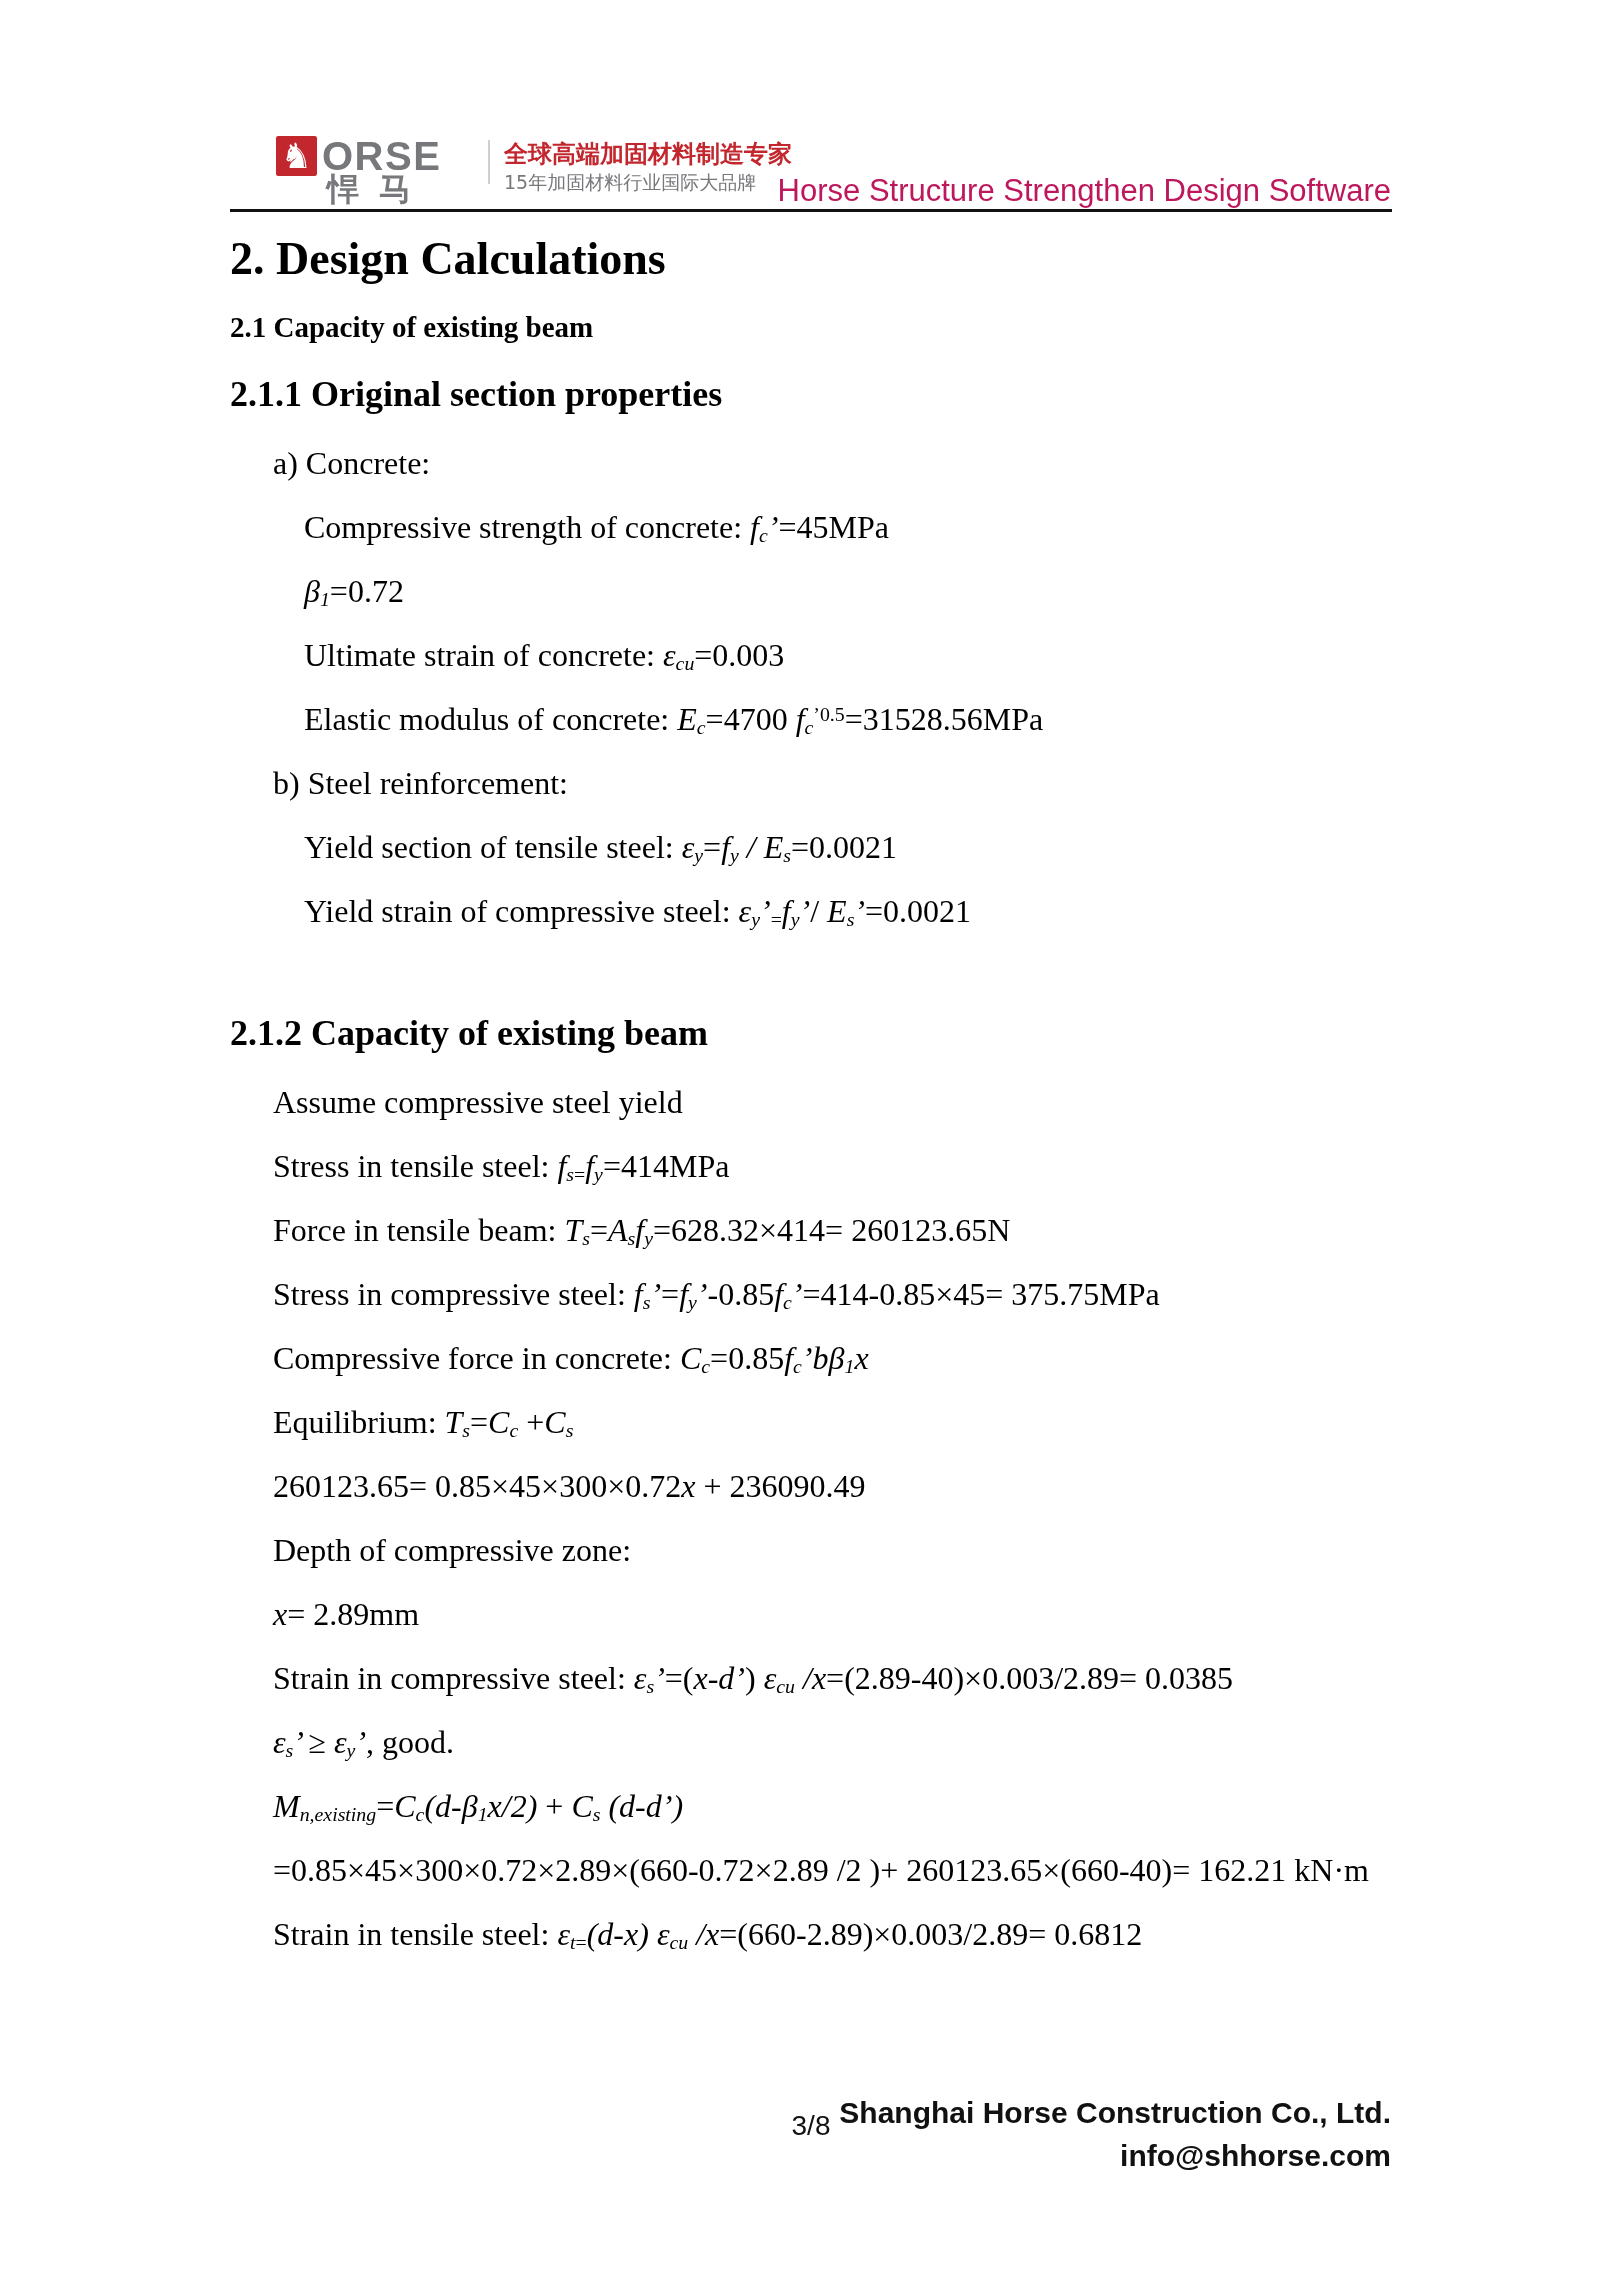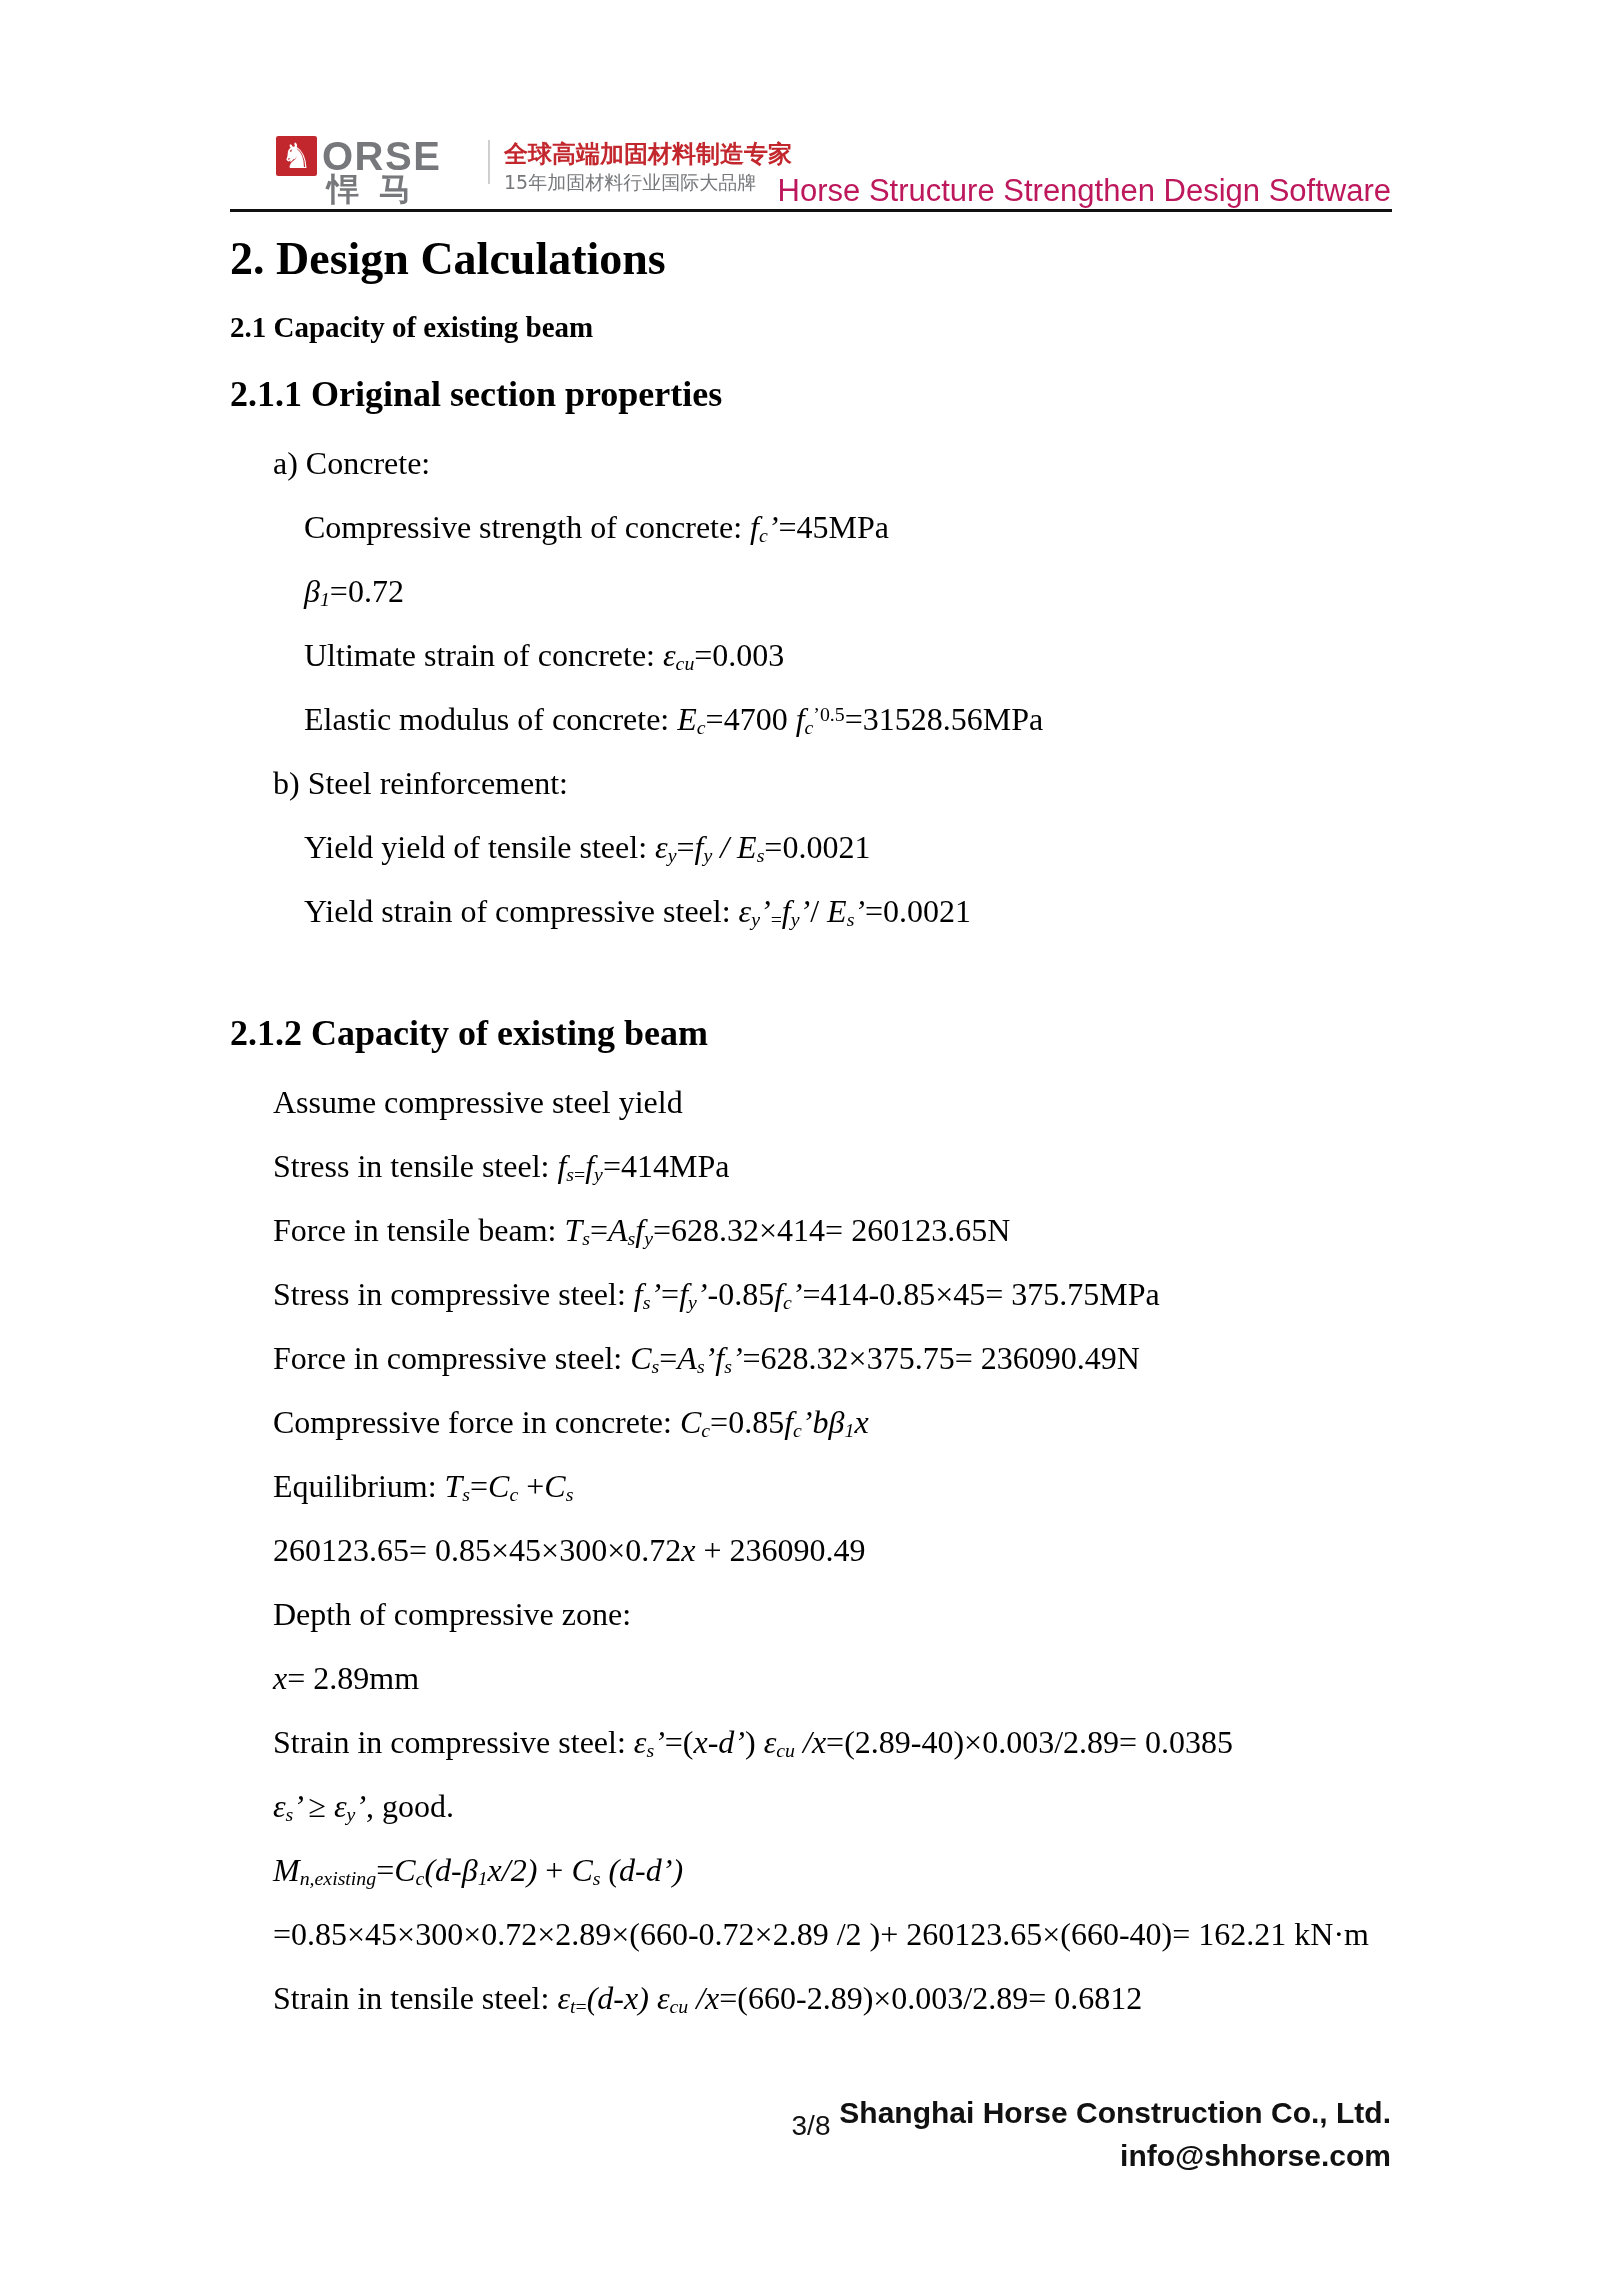--- a/index.html
+++ b/index.html
@@ -114,29 +114,28 @@
   <div id="doc-body">
       <div class="line h1"><span class="t">2. Design Calculations</span></div>
       <div class="line h2"><span class="t">2.1 Capacity of existing beam</span></div>
       <div class="line h3"><span class="t">2.1.1 Original section properties</span></div>
       <div class="line p ind1"><span class="t">a) Concrete:</span></div>
       <div class="line p ind2"><span class="t">Compressive strength of concrete: </span><span class="it">f</span><span class="it sb">c</span><span class="it">’</span><span class="t">=45MPa</span></div>
       <div class="line p ind2"><span class="it">β</span><span class="it sb">1</span><span class="t">=0.72</span></div>
       <div class="line p ind2"><span class="t">Ultimate strain of concrete: </span><span class="it">ε</span><span class="it sb">cu</span><span class="t">=0.003</span></div>
       <div class="line p ind2"><span class="t">Elastic modulus of concrete: </span><span class="it">E</span><span class="it sb">c</span><span class="t">=4700 </span><span class="it">f</span><span class="it sb">c</span><span class="sp">’0.5</span><span class="t">=31528.56MPa</span></div>
       <div class="line p ind1"><span class="t">b) Steel reinforcement:</span></div>
-      <div class="line p ind2"><span class="t">Yield yield of tensile steel: </span><span class="it">ε</span><span class="it sb">y</span><span class="t">=</span><span class="it">f</span><span class="it sb">y</span><span class="it"> / E</span><span class="it sb">s</span><span class="t">=0.0021</span></div>
+      <div class="line p ind2"><span class="t">Yield section of tensile steel: </span><span class="it">ε</span><span class="it sb">y</span><span class="t">=</span><span class="it">f</span><span class="it sb">y</span><span class="it"> / E</span><span class="it sb">s</span><span class="t">=0.0021</span></div>
       <div class="line p ind2"><span class="t">Yield strain of compressive steel: </span><span class="it">ε</span><span class="it sb">y</span><span class="it">’</span><span class="sb">=</span><span class="it">f</span><span class="it sb">y</span><span class="it">’</span><span class="t">/ </span><span class="it">E</span><span class="it sb">s</span><span class="it">’</span><span class="t">=0.0021</span></div>
       <div class="line gap"></div>
       <div class="line h3"><span class="t">2.1.2 Capacity of existing beam</span></div>
       <div class="line p ind1"><span class="t">Assume compressive steel yield</span></div>
       <div class="line p ind1"><span class="t">Stress in tensile steel: </span><span class="it">f</span><span class="it sb">s</span><span class="sb">=</span><span class="it">f</span><span class="it sb">y</span><span class="t">=414MPa</span></div>
       <div class="line p ind1"><span class="t">Force in tensile beam: </span><span class="it">T</span><span class="it sb">s</span><span class="t">=</span><span class="it">A</span><span class="it sb">s</span><span class="it">f</span><span class="it sb">y</span><span class="t">=628.32×414= 260123.65N</span></div>
       <div class="line p ind1"><span class="t">Stress in compressive steel: </span><span class="it">f</span><span class="it sb">s</span><span class="it">’</span><span class="t">=</span><span class="it">f</span><span class="it sb">y</span><span class="it">’</span><span class="t">-0.85</span><span class="it">f</span><span class="it sb">c</span><span class="it">’</span><span class="t">=414-0.85×45= 375.75MPa</span></div>
-      <div class="line p ind1"><span class="t">Force in compressive steel: </span><span class="it">C</span><span class="it sb">s</span><span class="t">=</span><span class="it">A</span><span class="it sb">s</span><span class="it">’f</span><span class="it sb">s</span><span class="it">’</span><span class="t">=628.32×375.75= 236090.49N</span></div>
       <div class="line p ind1"><span class="t">Compressive force in concrete: </span><span class="it">C</span><span class="it sb">c</span><span class="t">=0.85</span><span class="it">f</span><span class="it sb">c</span><span class="it">’bβ</span><span class="it sb">1</span><span class="it">x</span></div>
       <div class="line p ind1"><span class="t">Equilibrium: </span><span class="it">T</span><span class="it sb">s</span><span class="t">=</span><span class="it">C</span><span class="it sb">c</span><span class="t"> +</span><span class="it">C</span><span class="it sb">s</span></div>
       <div class="line p ind1"><span class="t">260123.65= 0.85×45×300×0.72</span><span class="it">x</span><span class="t"> + 236090.49</span></div>
       <div class="line p ind1"><span class="t">Depth of compressive zone:</span></div>
       <div class="line p ind1"><span class="it">x</span><span class="t">= 2.89mm</span></div>
       <div class="line p ind1"><span class="t">Strain in compressive steel: </span><span class="it">ε</span><span class="it sb">s</span><span class="it">’</span><span class="t">=(</span><span class="it">x</span><span class="t">-</span><span class="it">d’</span><span class="t">) </span><span class="it">ε</span><span class="it sb">cu</span><span class="it"> /x</span><span class="t">=(2.89-40)×0.003/2.89= 0.0385</span></div>
       <div class="line p ind1"><span class="it">ε</span><span class="it sb">s</span><span class="it">’ </span><span class="t">≥ </span><span class="it">ε</span><span class="it sb">y</span><span class="it">’</span><span class="t">, good.</span></div>
       <div class="line p ind1"><span class="it">M</span><span class="it sb">n,existing</span><span class="t">=</span><span class="it">C</span><span class="it sb">c</span><span class="it">(d-β</span><span class="it sb">1</span><span class="it">x/2)</span><span class="t"> + </span><span class="it">C</span><span class="it sb">s</span><span class="it"> (d-d’)</span></div>
       <div class="line p ind1"><span class="t">=0.85×45×300×0.72×2.89×(660-0.72×2.89 /2 )+ 260123.65×(660-40)= 162.21 kN·m</span></div>
       <div class="line p ind1"><span class="t">Strain in tensile steel: </span><span class="it">ε</span><span class="it sb">t</span><span class="sb">=</span><span class="it">(d-x)</span><span class="t"> </span><span class="it">ε</span><span class="it sb">cu</span><span class="it"> /x</span><span class="t">=(660-2.89)×0.003/2.89= 0.6812</span></div>

